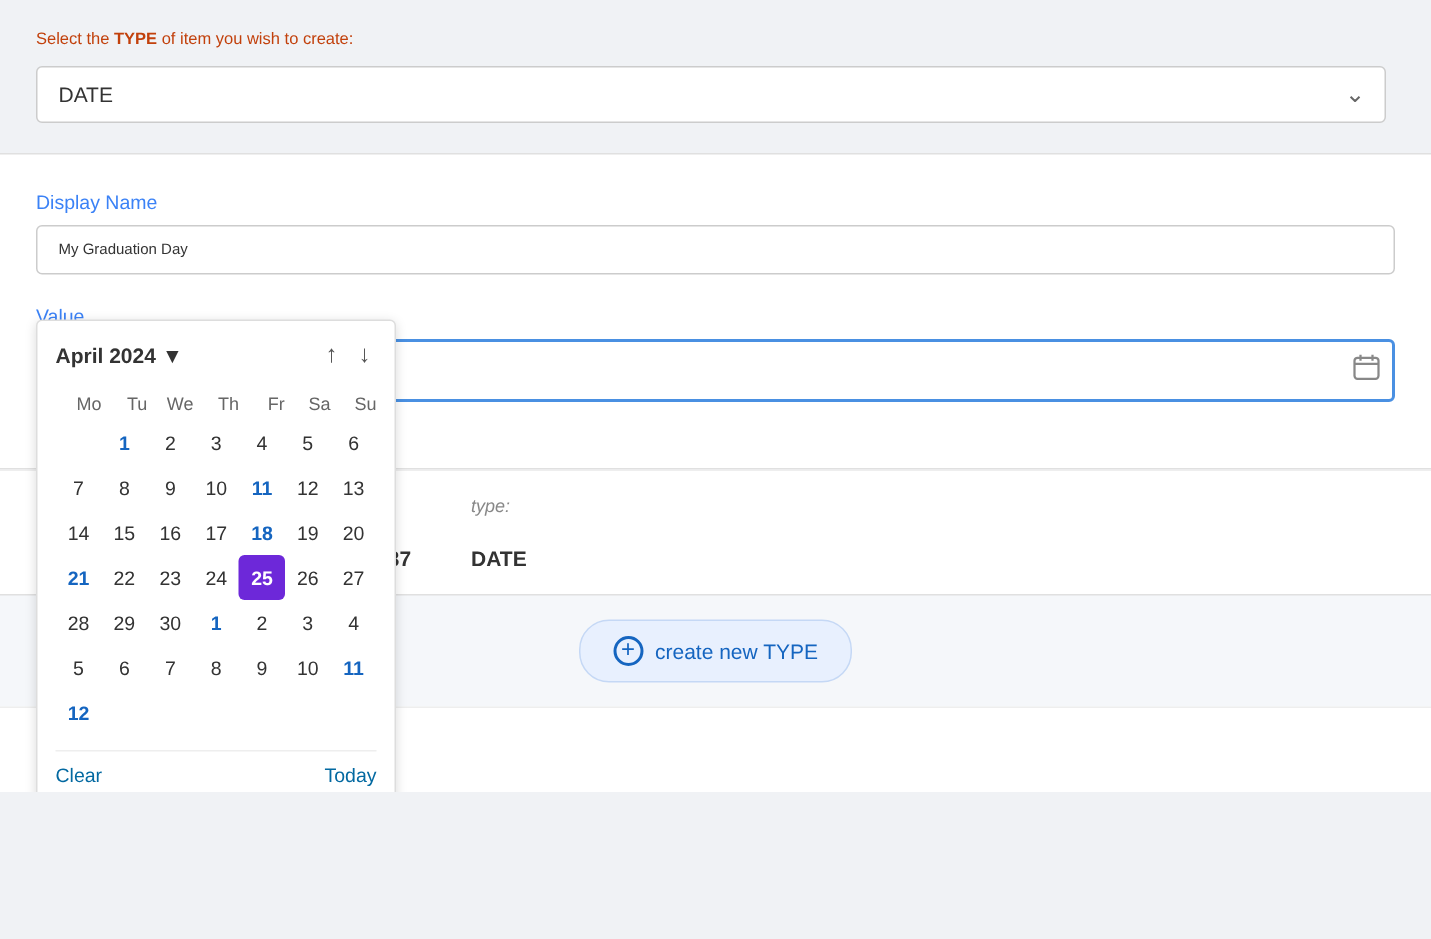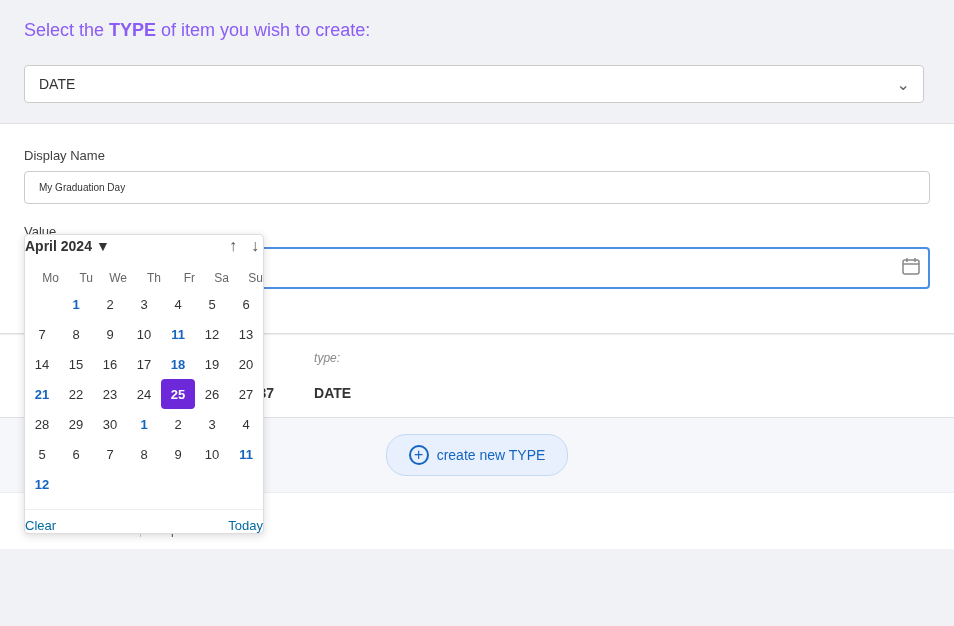--- a/index.html
+++ b/index.html
@@ -9,23 +9,23 @@
       font-size: 14px;
       color: #333;
     }
 
     .top-section {
       background: #f0f2f5;
       padding: 20px 24px 20px 24px;
     }
 
     .select-label {
-      font-size: 18px;
-      color: #8b5cf6;
-      margin-bottom: 24px;
+      font-size: 11px;
+      color: #c2410c;
+      margin-bottom: 12px;
     }
 
     .select-label span {
       font-weight: bold;
       text-transform: uppercase;
     }
 
     .type-select-wrapper {
       position: relative;
       max-width: 900px;
@@ -60,21 +60,21 @@
       border-top: 1px solid #e0e0e0;
       border-bottom: 1px solid #e0e0e0;
     }
 
     .field-group {
       margin-bottom: 20px;
     }
 
     .field-label {
       font-size: 13px;
-      color: #404040;
+      color: #3b82f6;
       margin-bottom: 8px;
     }
 
     .text-input {
       width: 100%;
       padding: 10px 14px;
       font-size: 10px;
       border: 1px solid #ccc;
       border-radius: 4px;
       color: #333;
@@ -122,20 +122,21 @@
     .calendar-popup {
       position: absolute;
       top: 110px;
       left: 24px;
       background: white;
       border: 1px solid #ddd;
       border-radius: 4px;
       box-shadow: 0 2px 8px rgba(0,0,0,0.15);
       width: 240px;
       z-index: 100;
+      padding: 12px;
     }
 
     .cal-header {
       display: flex;
       align-items: center;
       justify-content: space-between;
       margin-bottom: 10px;
     }
 
     .cal-month-label {

